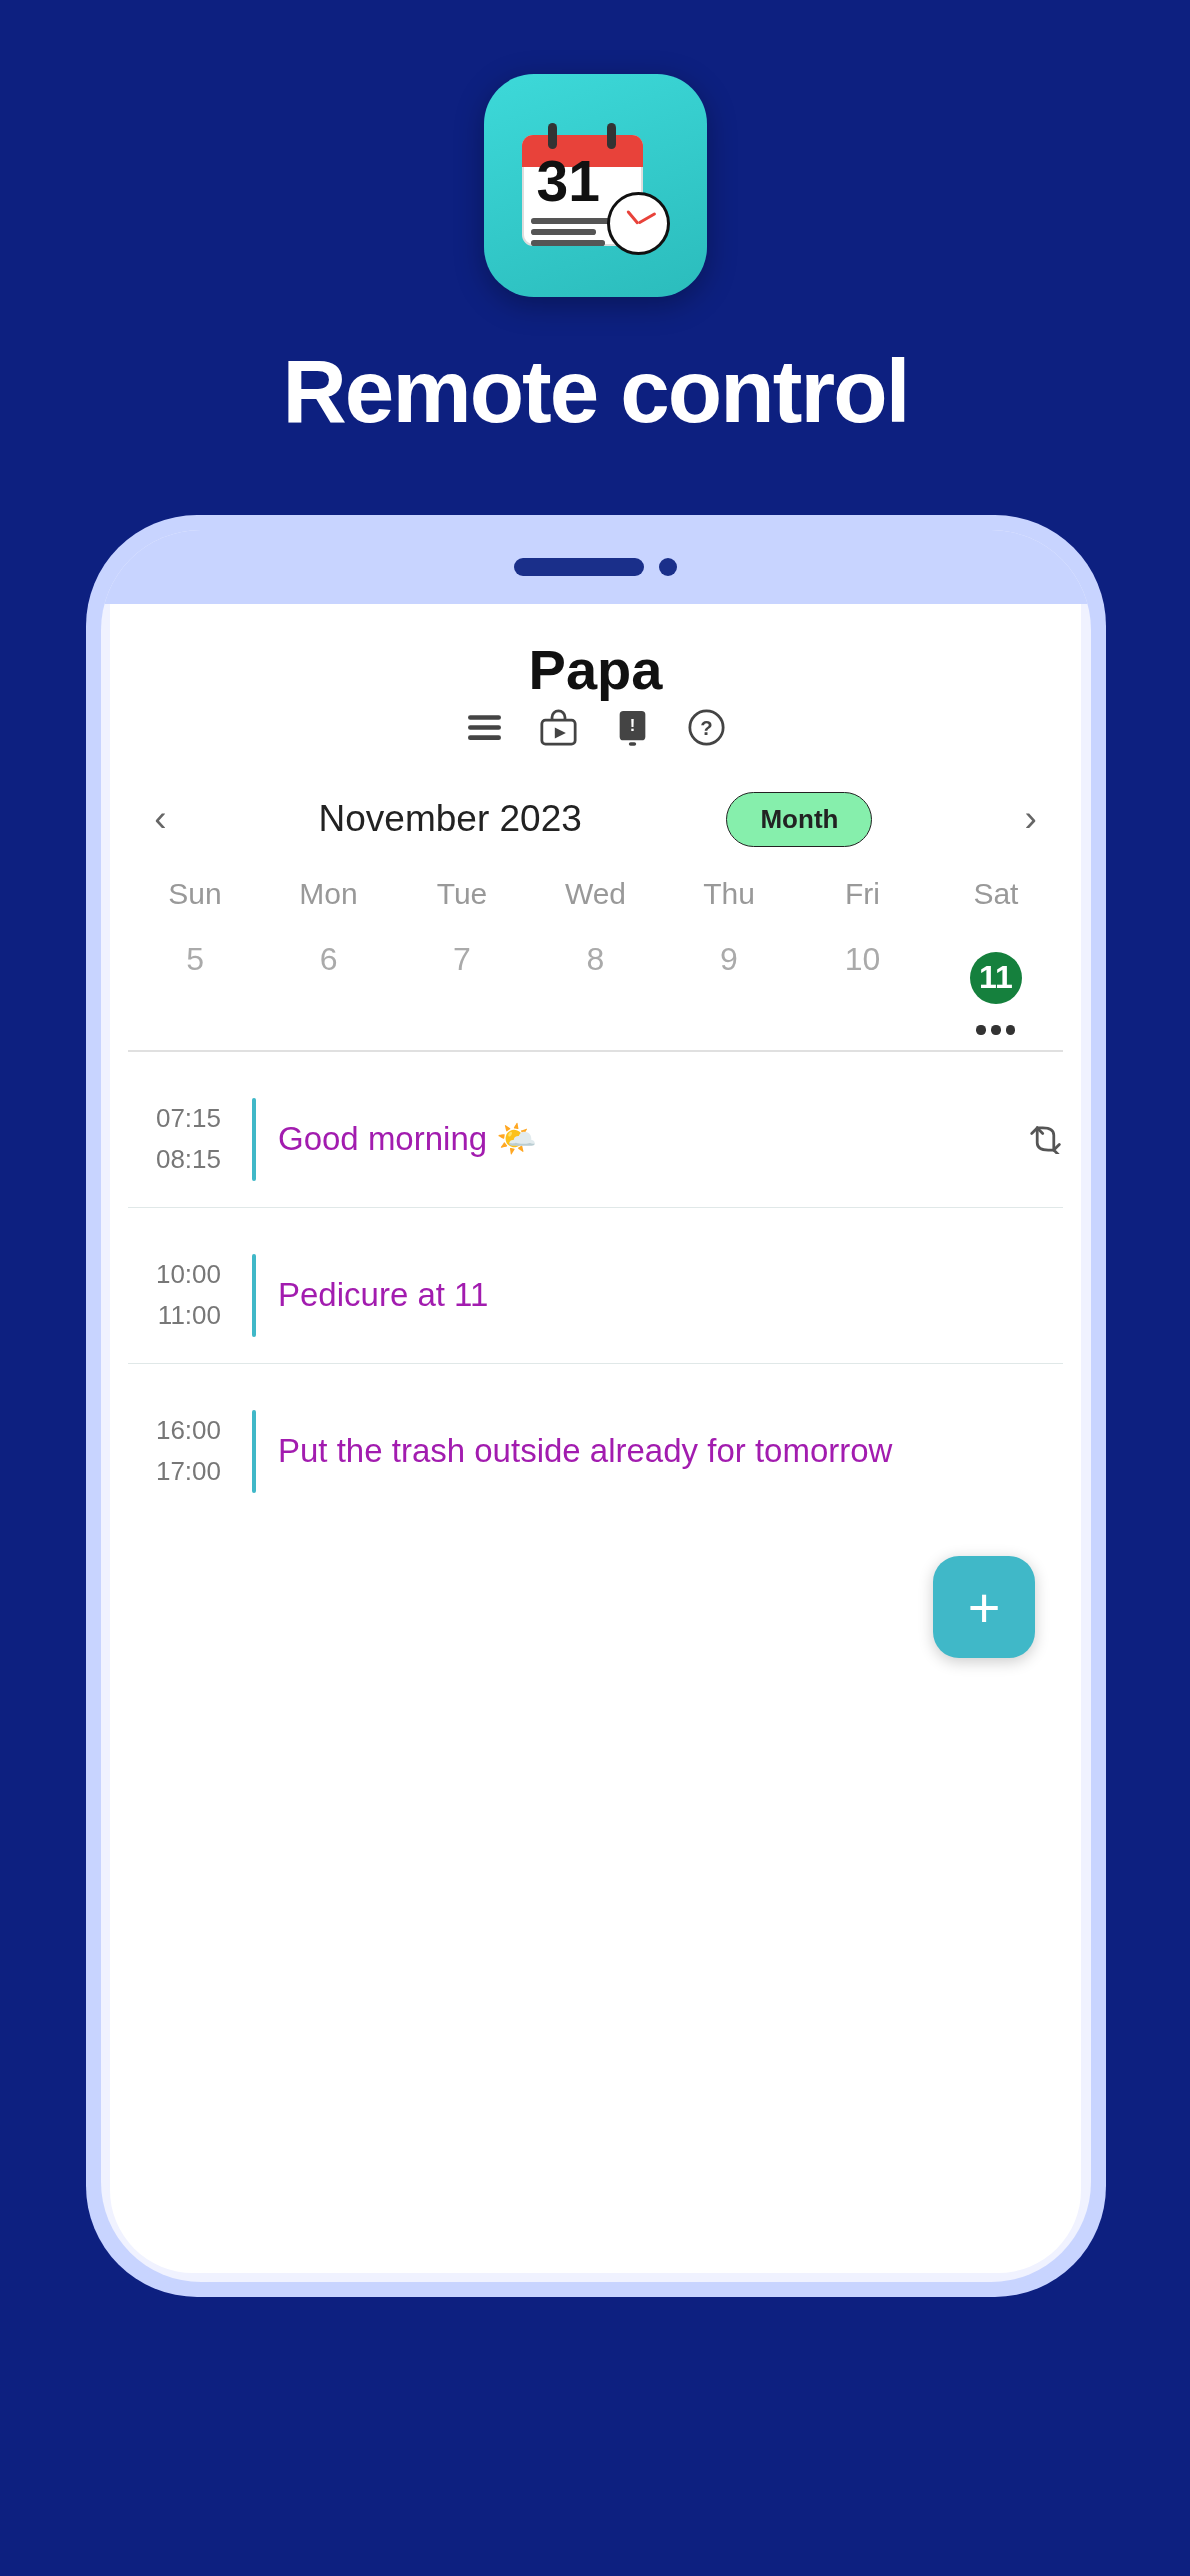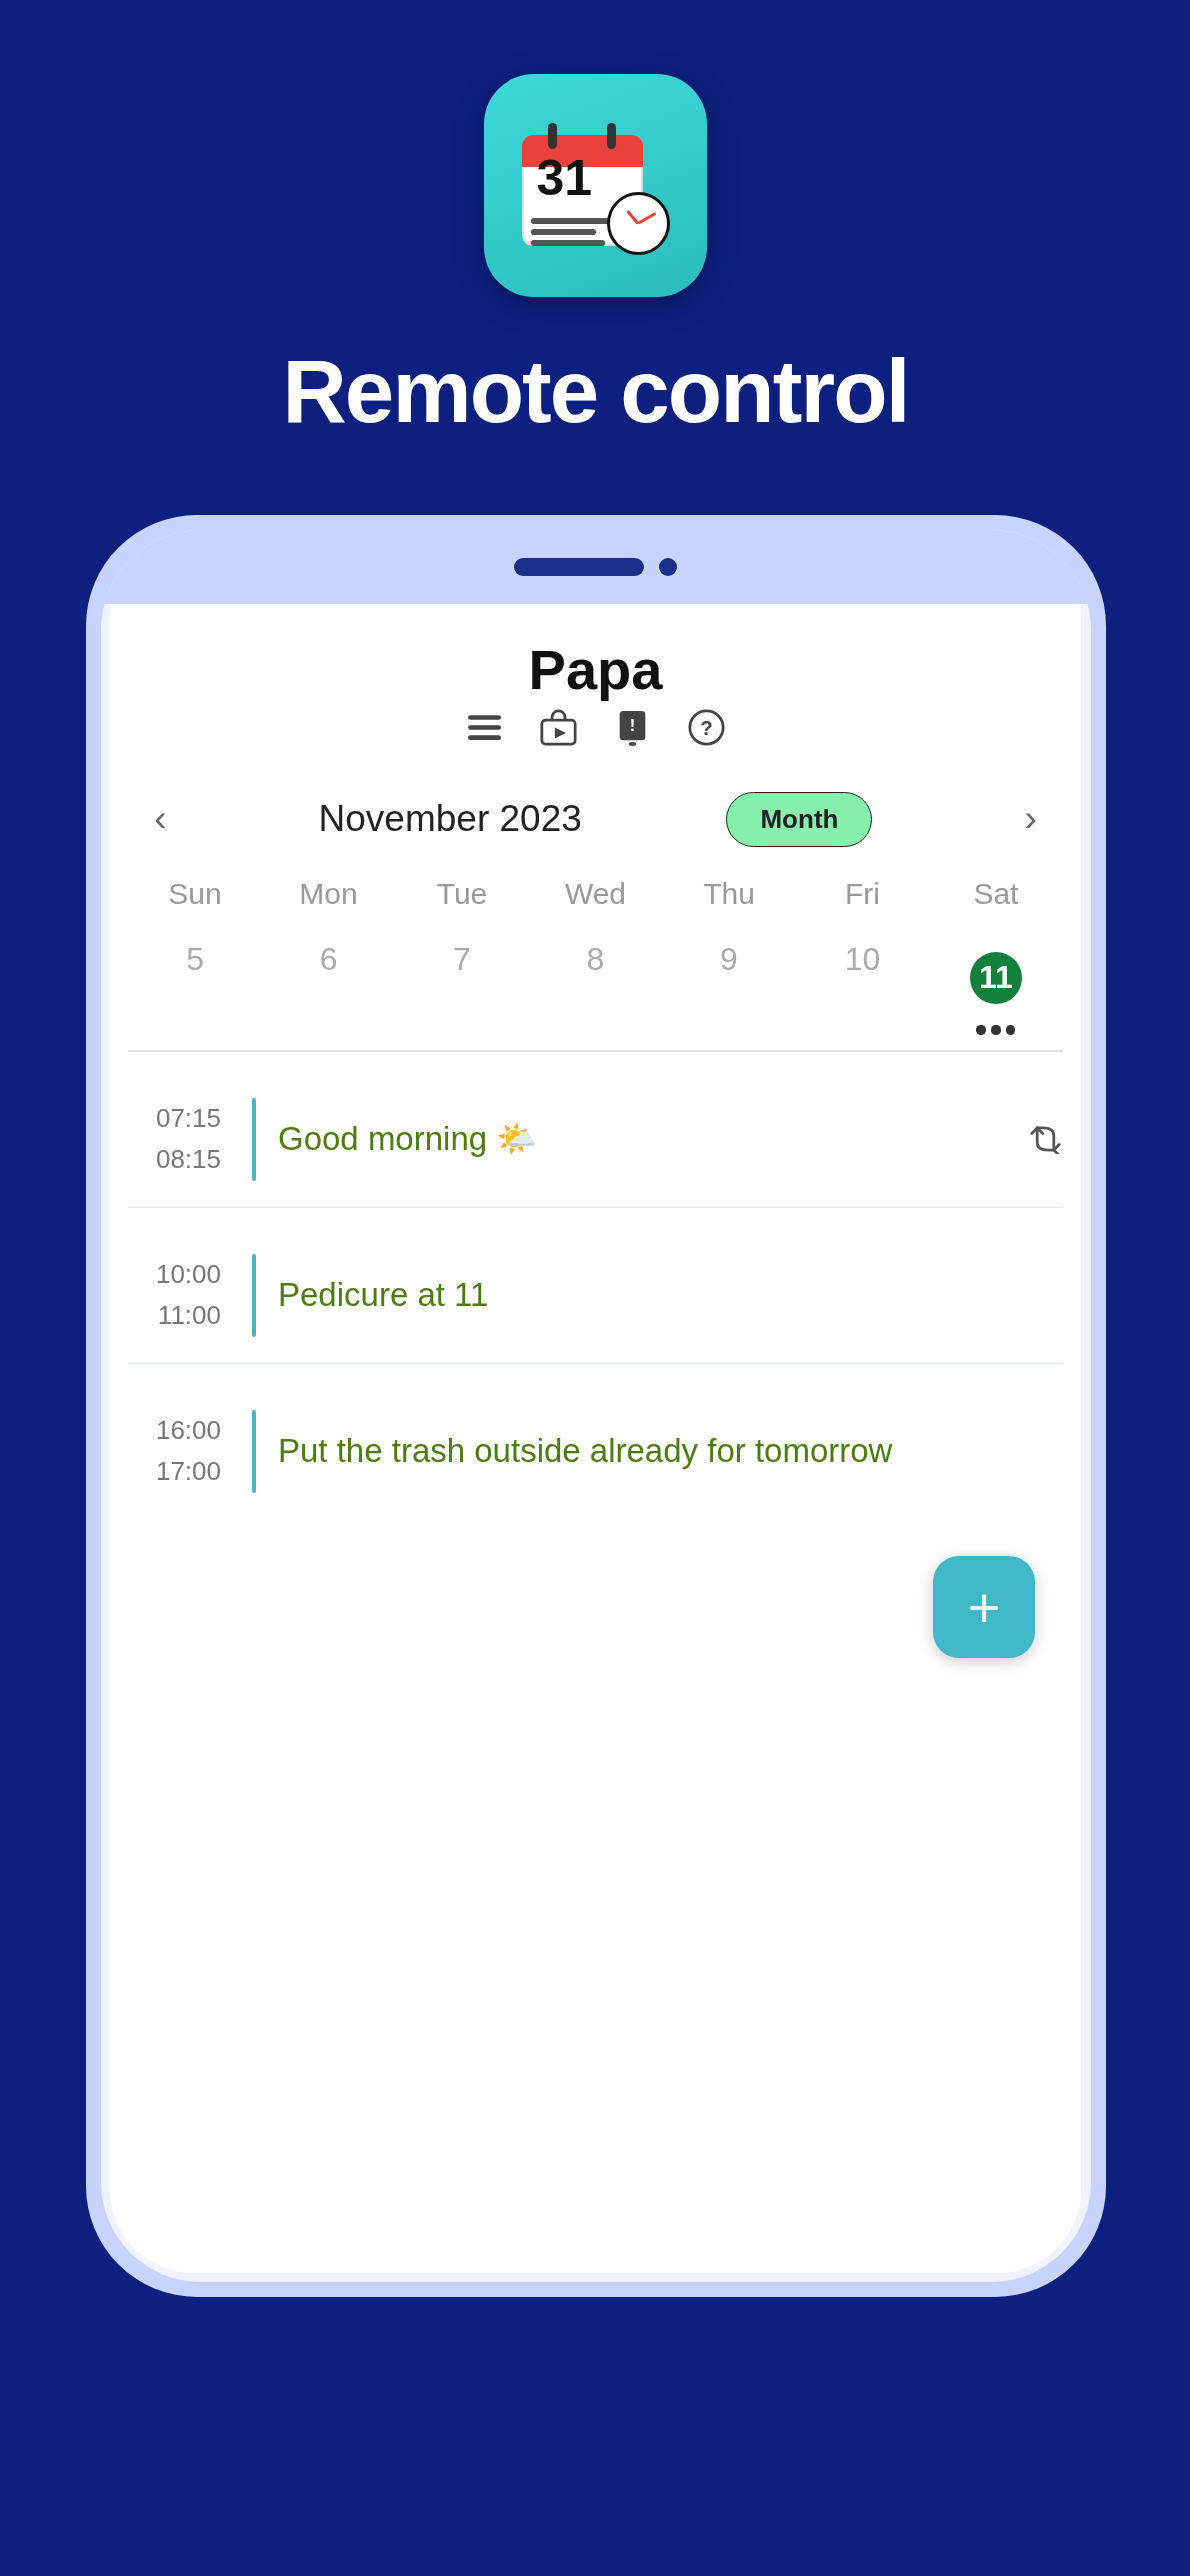--- a/index.html
+++ b/index.html
@@ -73,21 +73,21 @@
       width: 9.3px;
       height: 26px;
       background: #333;
       border-radius: 4.6px;
     }
 
     .cal-date {
       position: absolute;
       top: 37px;
       left: 15px;
-      font-size: 50px;
+      font-size: 57px;
       font-weight: 900;
       color: #111;
       line-height: 1;
     }
 
     .cal-lines {
       position: absolute;
       top: 102px;
       left: 9.3px;
       display: flex;
@@ -366,21 +366,21 @@
     .event-bar {
       width: 3.7px;
       background: #40b8c8;
       border-radius: 1.9px;
       min-height: 56px;
       flex-shrink: 0;
     }
 
     .event-title {
       font-size: 33px;
-      color: #4d7c0f;
+      color: #a21caf;
       flex: 1;
       display: flex;
       align-items: center;
       line-height: 1.3;
     }
 
     .event-repeat-icon {
       display: flex;
       align-items: center;
       font-size: 33px;

